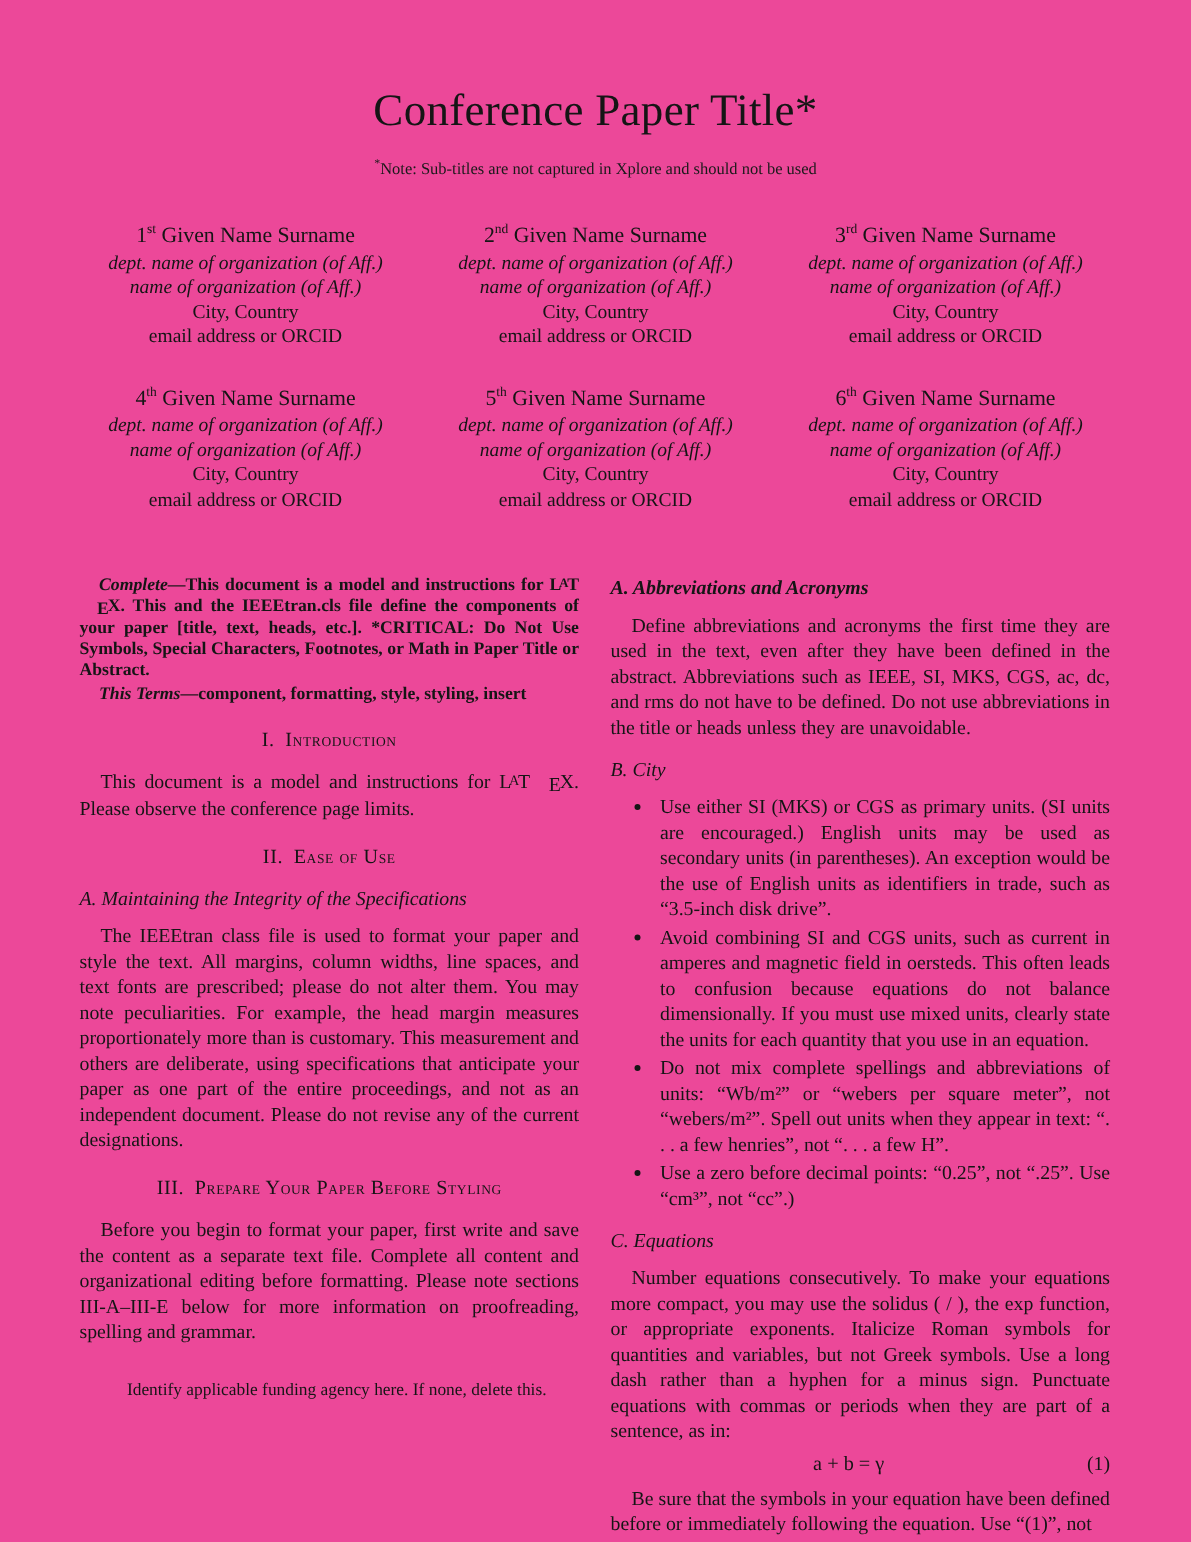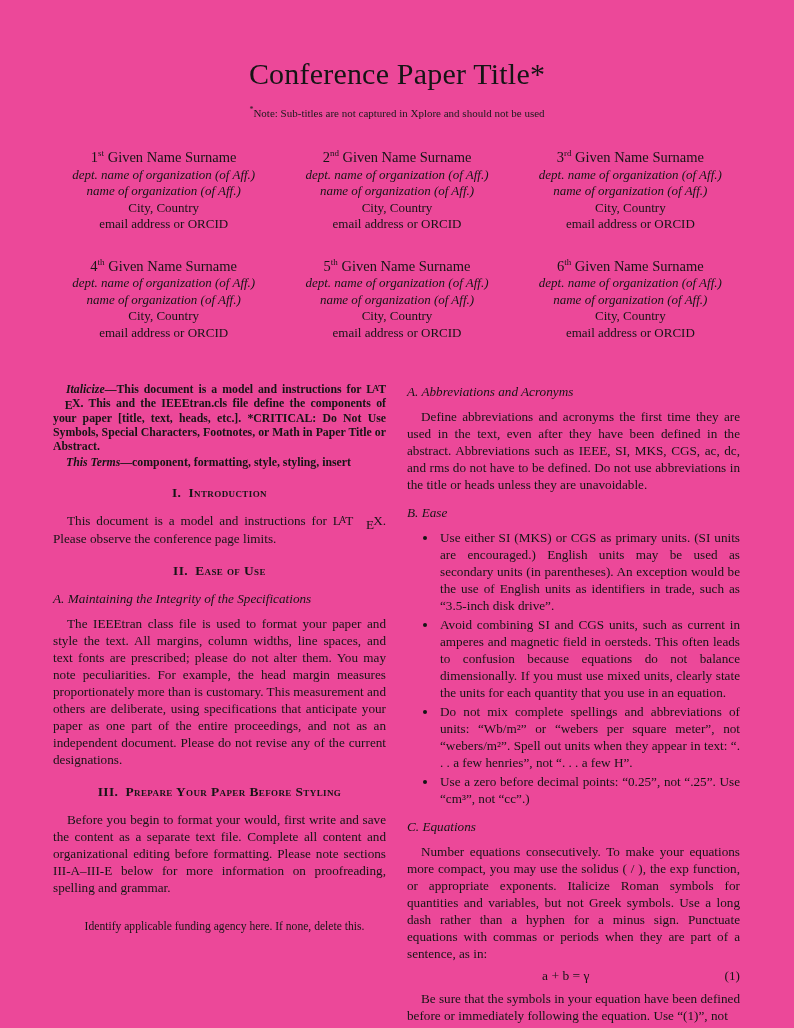--- a/index.html
+++ b/index.html
@@ -39,21 +39,21 @@
   .abstract-p {
     font-weight:bold; font-size:11.8px; line-height:14.2px;
     margin:0; text-indent:13px;
   }
   .index-p {
     font-weight:bold; font-size:11.8px; line-height:14.2px;
     margin:2px 0 0; text-indent:13px;
   }
   .lead { font-style:italic; }
   .sechead {
-    text-align:center; font-variant:small-caps; font-weight:bold;
+    text-align:center; font-variant:small-caps; font-weight:normal;
     font-size:13.4px; margin:15px 0 11px; letter-spacing:0.4px;
   }
   .subhead {
     font-style:italic; font-weight:normal; text-align:left;
     font-size:13.2px; margin:11px 0 8px;
   }
   p.body-p { margin:0 0 1px; text-indent:14px; }
   ul.bullets { margin:2px 0 6px; padding-left:31px; }
   ul.bullets li { margin:0 0 2px; padding-left:2px; }
   .equation-row { display:flex; align-items:center; margin:5px 0 6px; }
@@ -119,41 +119,41 @@
       <div class="author-line italic">dept. name of organization (of Aff.)</div>
       <div class="author-line italic">name of organization (of Aff.)</div>
       <div class="author-line">City, Country</div>
       <div class="author-line">email address or ORCID</div>
     </div>
   </div>
 
   <div class="body-wrap">
 
     <div class="col">
-      <p class="abstract-p"><span class="lead">Italicize</span><span>—This document is a model and instructions for L<span class="lxA">A</span>T<span class="lxE">E</span>X. This and the IEEEtran.cls file define the components of your paper [title, text, heads, etc.]. *CRITICAL: Do Not Use Symbols, Special Characters, Footnotes, or Math in Paper Title or Abstract.</span></p>
+      <p class="abstract-p"><span class="lead">Complete</span><span>—This document is a model and instructions for L<span class="lxA">A</span>T<span class="lxE">E</span>X. This and the IEEEtran.cls file define the components of your paper [title, text, heads, etc.]. *CRITICAL: Do Not Use Symbols, Special Characters, Footnotes, or Math in Paper Title or Abstract.</span></p>
       <p class="index-p"><span class="lead">This Terms</span><span>—component, formatting, style, styling, insert</span></p>
 
       <h3 class="sechead">I. Introduction</h3>
       <p class="body-p">This document is a model and instructions for L<span class="lxA">A</span>T<span class="lxE">E</span>X. Please observe the conference page limits.</p>
 
       <h3 class="sechead">II. Ease of Use</h3>
       <h4 class="subhead">A. Maintaining the Integrity of the Specifications</h4>
       <p class="body-p">The IEEEtran class file is used to format your paper and style the text. All margins, column widths, line spaces, and text fonts are prescribed; please do not alter them. You may note peculiarities. For example, the head margin measures proportionately more than is customary. This measurement and others are deliberate, using specifications that anticipate your paper as one part of the entire proceedings, and not as an independent document. Please do not revise any of the current designations.</p>
 
       <h3 class="sechead">III. Prepare Your Paper Before Styling</h3>
-      <p class="body-p">Before you begin to format your would, first write and save the content as a separate text file. Complete all content and organizational editing before formatting. Please note sections III-A–III-E below for more information on proofreading, spelling and grammar.</p>
+      <p class="body-p">Before you begin to format your paper, first write and save the content as a separate text file. Complete all content and organizational editing before formatting. Please note sections III-A–III-E below for more information on proofreading, spelling and grammar.</p>
 
       <div class="funding-note">Identify applicable funding agency here. If none, delete this.</div>
     </div>
 
     <div class="col">
-      <h4 class="subhead" style="margin-top:2px;">A. Abbreviations and Acronyms</h4>
+      <h4 class="subhead" style="margin-top:2px;font-weight:bold;">A. Abbreviations and Acronyms</h4>
       <p class="body-p">Define abbreviations and acronyms the first time they are used in the text, even after they have been defined in the abstract. Abbreviations such as IEEE, SI, MKS, CGS, ac, dc, and rms do not have to be defined. Do not use abbreviations in the title or heads unless they are unavoidable.</p>
 
-      <h4 class="subhead">B. Ease</h4>
+      <h4 class="subhead">B. City</h4>
       <ul class="bullets">
         <li>Use either SI (MKS) or CGS as primary units. (SI units are encouraged.) English units may be used as secondary units (in parentheses). An exception would be the use of English units as identifiers in trade, such as “3.5-inch disk drive”.</li>
         <li>Avoid combining SI and CGS units, such as current in amperes and magnetic field in oersteds. This often leads to confusion because equations do not balance dimensionally. If you must use mixed units, clearly state the units for each quantity that you use in an equation.</li>
         <li>Do not mix complete spellings and abbreviations of units: “Wb/m²” or “webers per square meter”, not “webers/m²”. Spell out units when they appear in text: “. . . a few henries”, not “. . . a few H”.</li>
         <li>Use a zero before decimal points: “0.25”, not “.25”. Use “cm³”, not “cc”.)</li>
       </ul>
 
       <h4 class="subhead">C. Equations</h4>
       <p class="body-p">Number equations consecutively. To make your equations more compact, you may use the solidus ( / ), the exp function, or appropriate exponents. Italicize Roman symbols for quantities and variables, but not Greek symbols. Use a long dash rather than a hyphen for a minus sign. Punctuate equations with commas or periods when they are part of a sentence, as in:</p>
 

